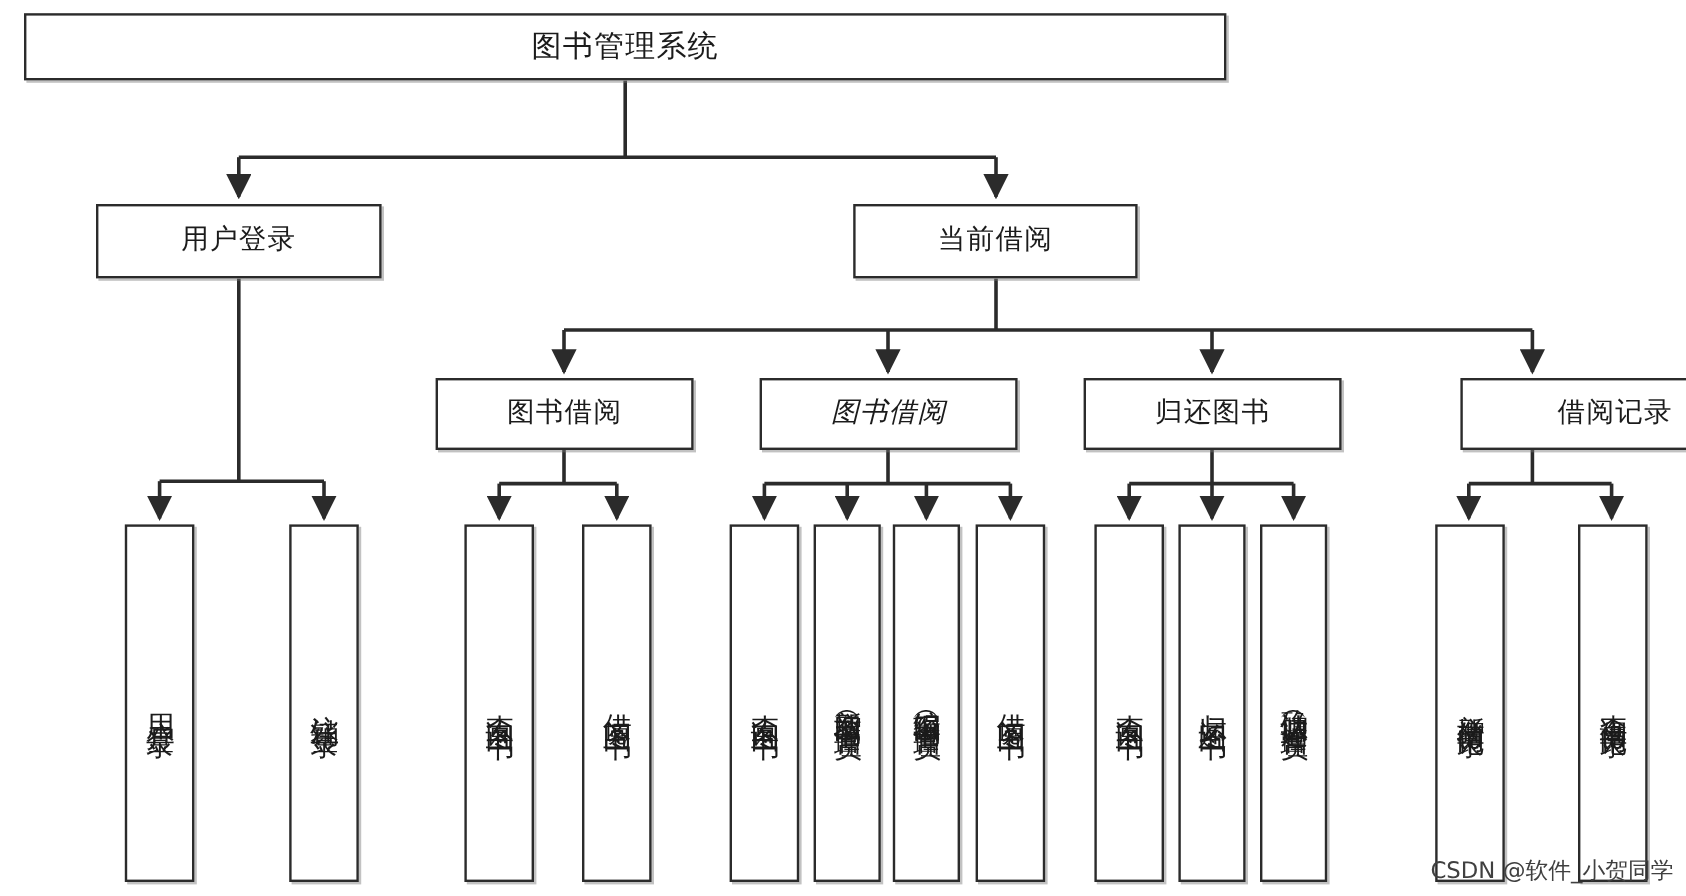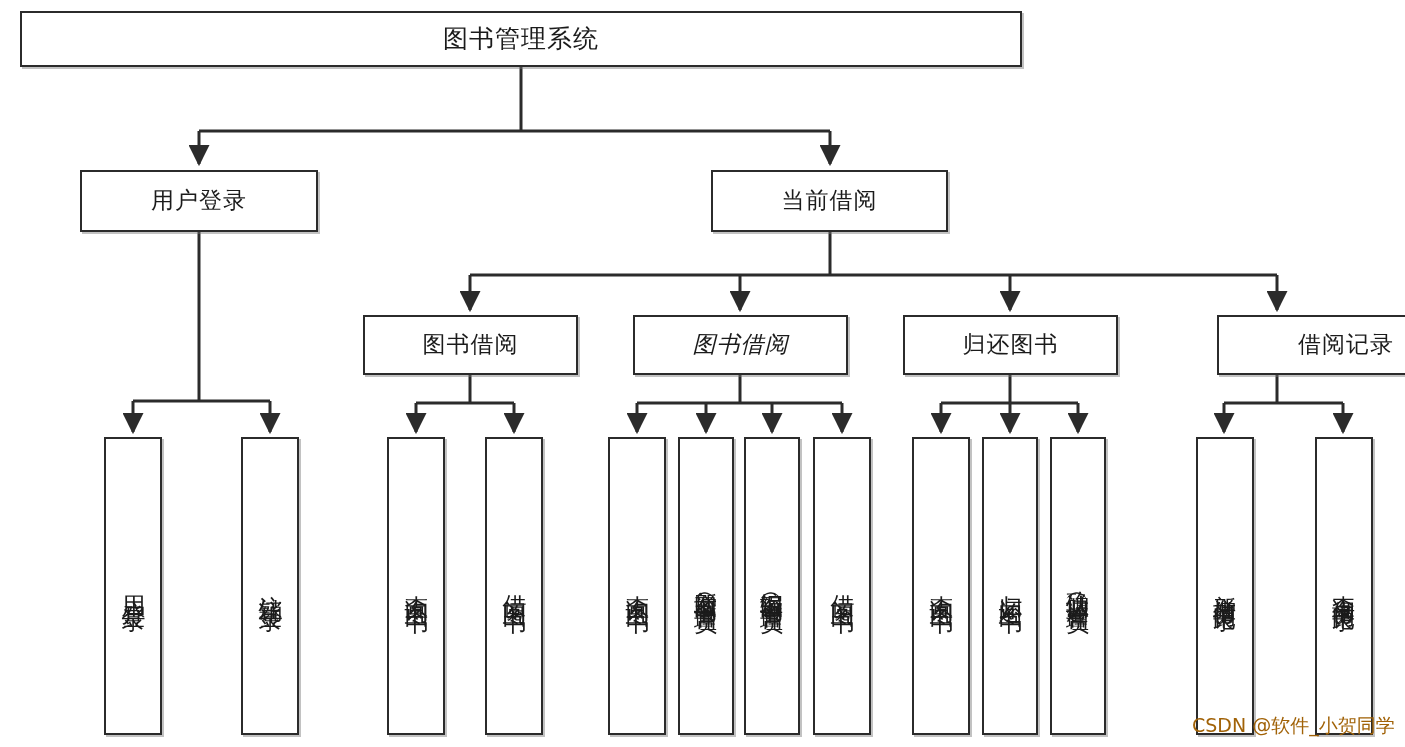--- a/index.html
+++ b/index.html
@@ -65,21 +65,21 @@
     letter-spacing: 5px;
     max-height: 100%;
   }
   .node.v.tall .label {
     font-size: 23px;
     letter-spacing: 3px;
   }
   .watermark {
     position: absolute;
     font-size: 19px;
-    color: #a16207;
+    color: #404040;
     white-space: nowrap;
     user-select: none;
   }
 </style>
 </head>
 <body>
 
 <div id="canvas">
 
   <svg id="edges" viewBox="0 0 1405 747" xmlns="http://www.w3.org/2000/svg">

